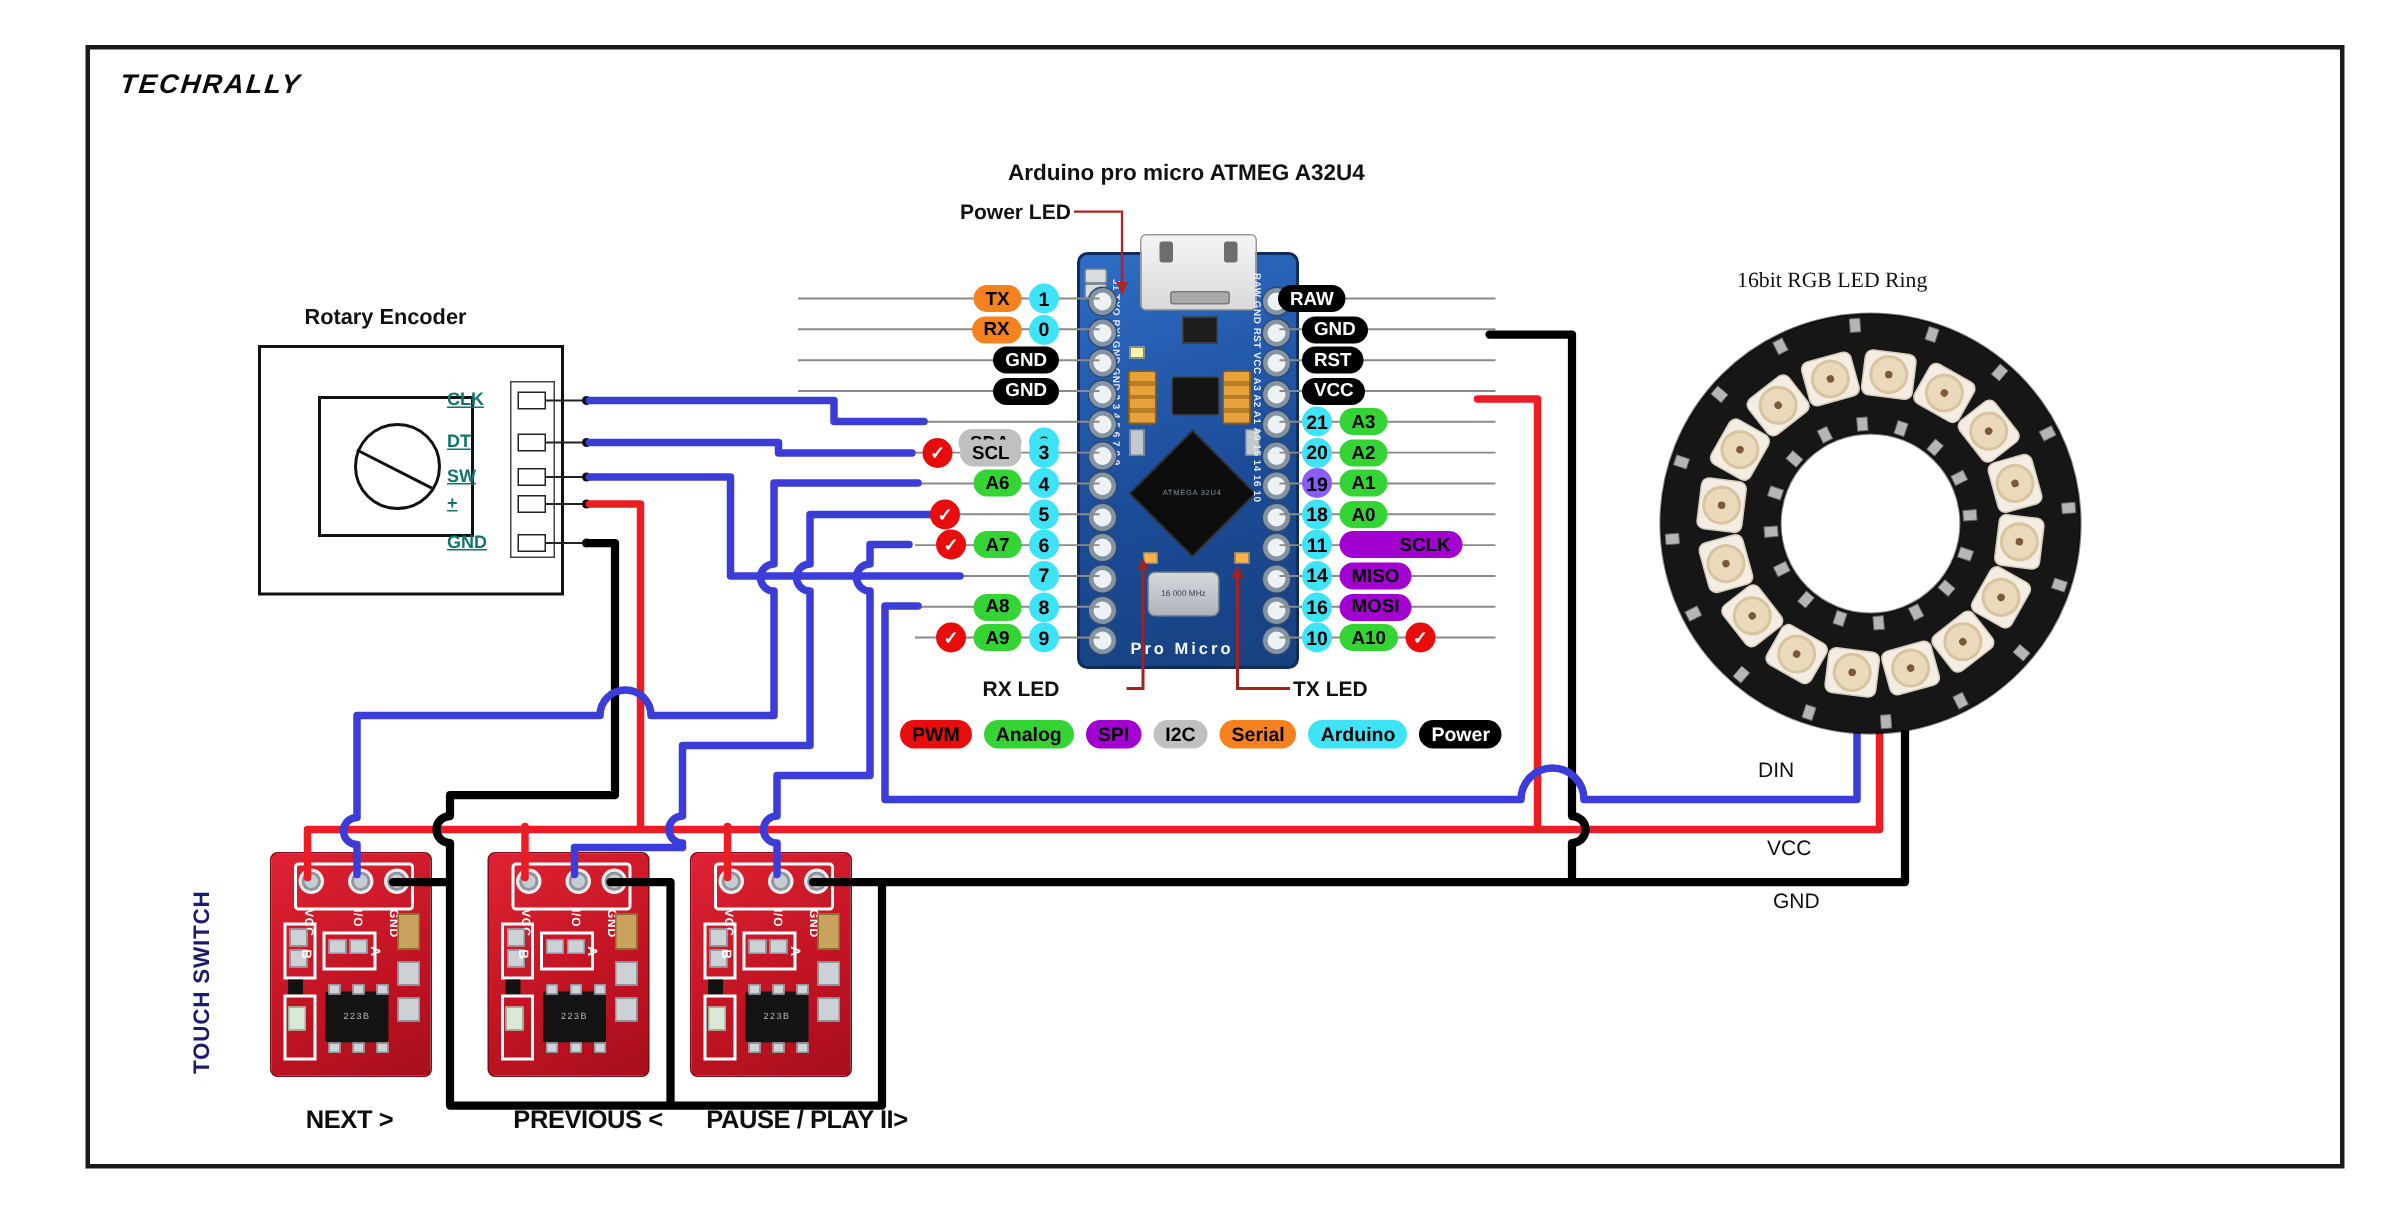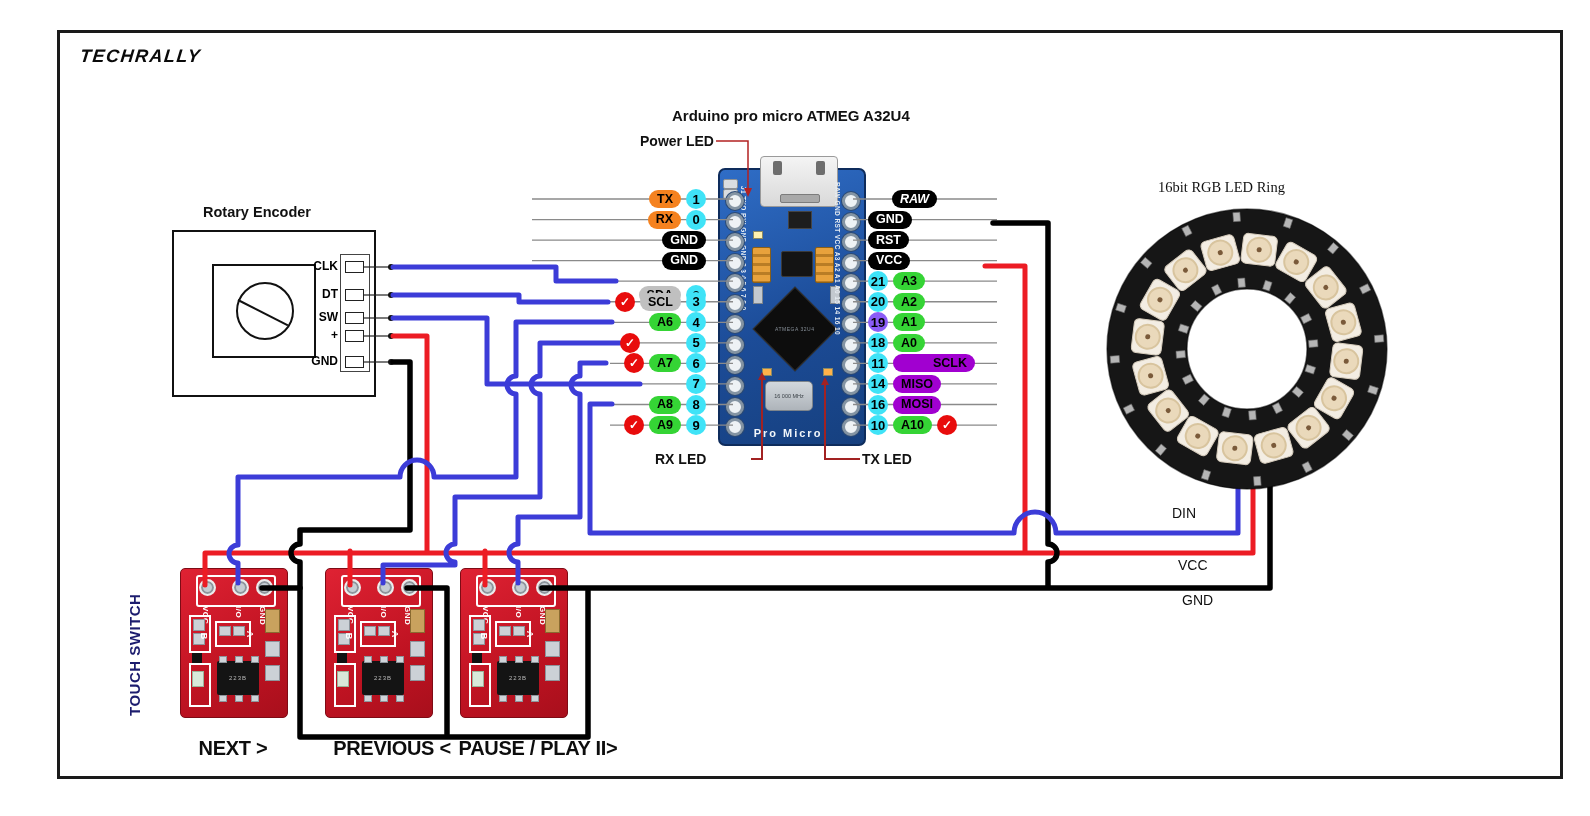--- a/index.html
+++ b/index.html
@@ -47,38 +47,38 @@
   
   #legend{position:absolute;left:600px;top:480px;display:flex;gap:8px;align-items:center;z-index:8;}
   #legend .pill{height:19px;font-size:13px;}
   
   #enc-box{position:absolute;left:172px;top:230px;width:200px;height:163px;border:2.5px solid #111;z-index:2;background:#fff;}
   #enc-inner{position:absolute;left:38px;top:32px;width:100px;height:90px;border:2px solid #111;}
   #knob{position:absolute;left:22px;top:16px;width:54px;height:54px;border:2px solid #111;border-radius:50%;}
   #chord{position:absolute;left:24px;top:33px;width:56px;border-top:2px solid #111;transform:rotate(27deg);transform-origin:left center;}
   #pinblock{position:absolute;left:340px;top:254px;width:28px;height:116px;border:1.5px solid #444;background:#fff;z-index:3;}
   .encpinrect{position:absolute;width:17px;height:10px;border:1.5px solid #222;background:#fff;z-index:4;}
-  .encpinlabel{position:absolute;font-size:12px;font-weight:bold;color:#000000;text-align:right;width:40px;z-index:4;}
+  .encpinlabel{position:absolute;font-size:12px;font-weight:bold;color:#0f766e;text-align:left;width:40px;z-index:4;text-decoration:underline;}
   
   .tsw{position:absolute;top:568px;width:106px;height:148px;background:linear-gradient(150deg,#df2233,#c01322 60%,#a80f1c);
        border:1px solid #7e0b15;border-radius:5px;z-index:2;}
   .tsw .hdr{position:absolute;left:15px;top:6px;width:76px;height:28px;border:2px solid #fff;border-radius:3px;}
   .tsw .phole{position:absolute;top:10px;width:13px;height:13px;border-radius:50%;background:#c5ccd2;
               border:2px solid #ececec;box-shadow:inset 0 0 0 2px #8e959c;}
   .tsw .plab{position:absolute;top:37px;writing-mode:vertical-rl;color:#fff;font-weight:bold;font-size:8px;letter-spacing:.5px;}
   .wbox{position:absolute;border:2px solid #fff;}
   .gcap{position:absolute;background:#ccd1d6;border:1px solid #8e959c;}
   .tsw .tan{position:absolute;left:84px;top:40px;width:13px;height:22px;background:#c9a25e;border:1px solid #8a6a30;}
   .tsw .blk{position:absolute;left:11px;top:84px;width:10px;height:10px;background:#111;}
   .tsw .ledchip{position:absolute;left:11px;top:102px;width:10px;height:14px;background:#d9e8d9;border:1px solid #9ab59a;}
   .tsw .ic{position:absolute;left:36px;top:92px;width:42px;height:34px;background:#141414;border-radius:2px;
            display:flex;align-items:center;justify-content:center;color:#b9b9b9;font-size:6px;letter-spacing:1px;}
   .tsw .leg{position:absolute;width:6px;height:5px;background:#cfd4d9;border:1px solid #8e959c;}
   .tsw .ab{position:absolute;color:#fff;font-weight:bold;font-size:9px;transform:rotate(90deg);}
-  .tsw-name{position:absolute;top:737px;width:190px;text-align:center;font-size:20px;font-weight:bold;color:#0d0d0d;
+  .tsw-name{position:absolute;top:737px;width:190px;text-align:center;font-size:17px;font-weight:bold;color:#0d0d0d;
             letter-spacing:-.3px;white-space:nowrap;z-index:8;}
   #touch-side-label{position:absolute;left:126px;top:564px;height:152px;writing-mode:vertical-rl;transform:rotate(180deg);
             font-size:15px;font-weight:bold;color:#1c1c6e;letter-spacing:.5px;z-index:8;}
   .ringlab{position:absolute;font-size:14px;color:#111;z-index:8;}
 </style>
 </head>
 <body>
 
 <div id="stage">
   <div id="frame"></div>
@@ -210,21 +210,21 @@
       </div>
       <div class="prow" style="top: 394px; right: 884px; justify-content: flex-end;">
         <span class="pill" style="background: rgb(53, 212, 53);">A8</span>
         <span class="numc" style="background: rgb(63, 227, 247);">8</span>
       </div>
       <div class="prow" style="top: 414.55px; right: 884px; justify-content: flex-end;">
         <span class="chk">✓</span>
         <span class="pill" style="background: rgb(53, 212, 53);">A9</span>
         <span class="numc" style="background: rgb(63, 227, 247);">9</span>
       </div>
-      <div class="prow" style="top: 188.5px; left: 892px; font-style: italic;">
+      <div class="prow" style="top: 188.5px; left: 852px;">
         <span class="pill" style="background: rgb(0, 0, 0); color: rgb(255, 255, 255);">RAW</span>
       </div>
       <div class="prow" style="top: 209.05px; left: 868px;">
         <span class="pill" style="background: rgb(0, 0, 0); color: rgb(255, 255, 255);">GND</span>
       </div>
       <div class="prow" style="top: 229.6px; left: 868px;">
         <span class="pill" style="background: rgb(0, 0, 0); color: rgb(255, 255, 255);">RST</span>
       </div>
       <div class="prow" style="top: 250.15px; left: 868px;">
         <span class="pill" style="background: rgb(0, 0, 0); color: rgb(255, 255, 255);">VCC</span>
@@ -255,20 +255,29 @@
       </div>
       <div class="prow" style="top: 394px; left: 868px;">
         <span class="numc" style="background: rgb(63, 227, 247);">16</span>
         <span class="pill" style="background: rgb(161, 0, 208);">MOSI</span>
       </div>
       <div class="prow" style="top: 414.55px; left: 868px;">
         <span class="numc" style="background: rgb(63, 227, 247);">10</span>
         <span class="pill" style="background: rgb(53, 212, 53);">A10</span>
         <span class="chk">✓</span>
       </div>
+    </div>
+  <div id="legend">
+      <span class="pill" style="background: rgb(232, 12, 12);">PWM</span>
+      <span class="pill" style="background: rgb(53, 212, 53);">Analog</span>
+      <span class="pill" style="background: rgb(161, 0, 208);">SPI</span>
+      <span class="pill" style="background: rgb(192, 192, 192);">I2C</span>
+      <span class="pill" style="background: rgb(245, 130, 31);">Serial</span>
+      <span class="pill" style="background: rgb(63, 227, 247);">Arduino</span>
+      <span class="pill" style="background: rgb(0, 0, 0); color: rgb(255, 255, 255);">Power</span>
     </div>
 
   <div id="switches">
       <div class="tsw" style="left: 180px;">
         <div class="hdr" style=""></div>
         <div class="phole" style="left: 18px;"></div>
         <div class="plab" style="left: 20px;">VCC</div>
         <div class="phole" style="left: 51px;"></div>
         <div class="plab" style="left: 53px;">I/O</div>
         <div class="phole" style="left: 75px;"></div>

